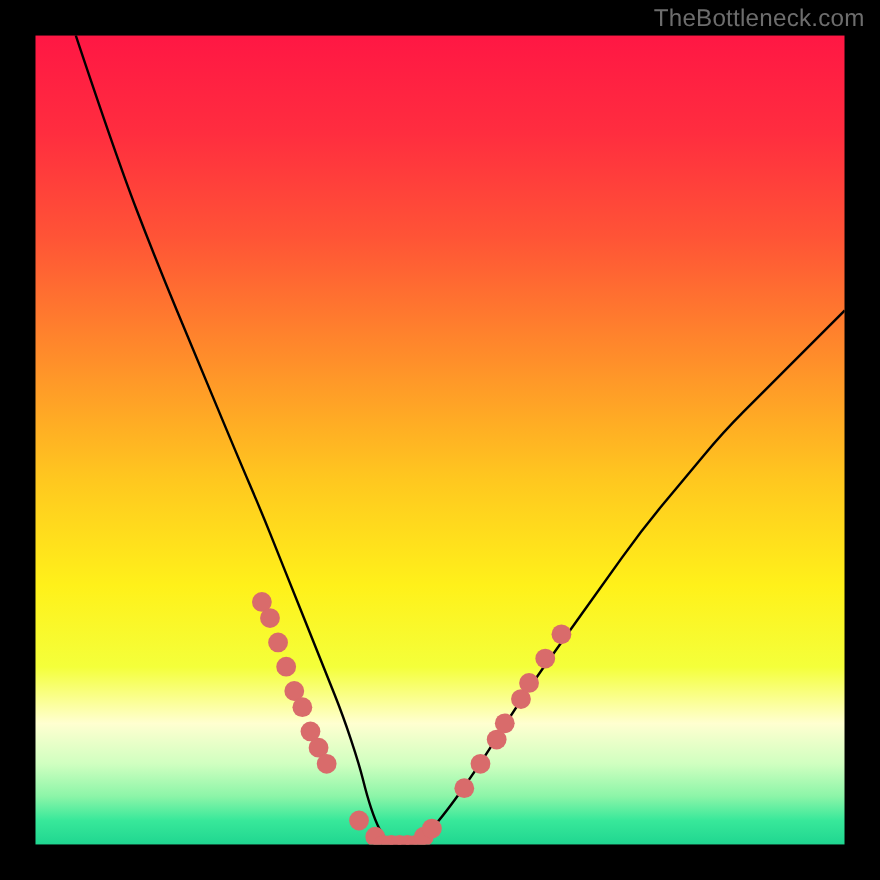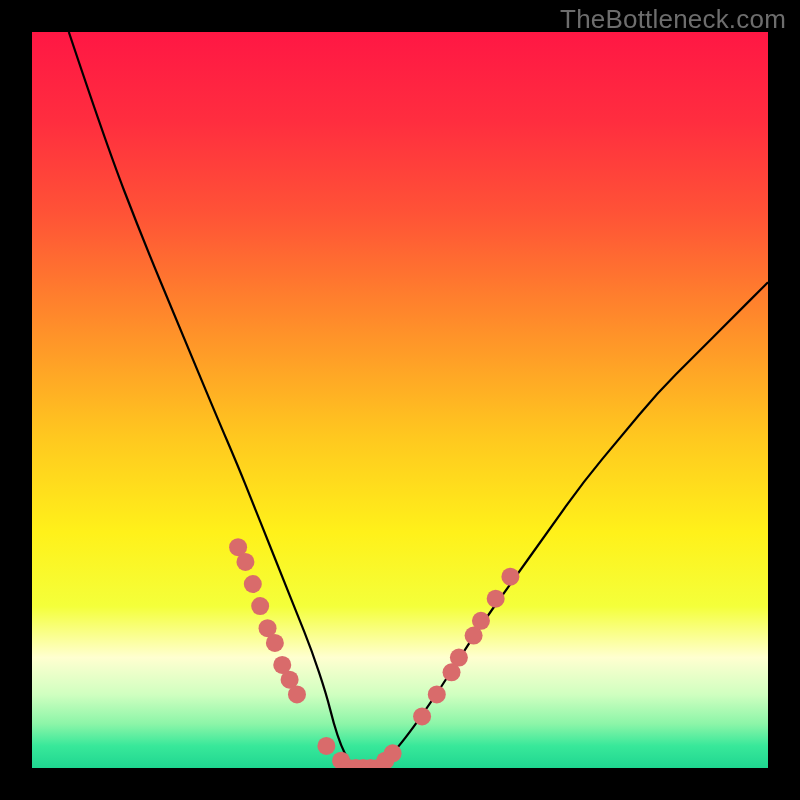--- a/index.html
+++ b/index.html
@@ -31,21 +31,21 @@
   .plot svg {
     width: 100%;
     height: 100%;
     display: block;
   }
   .watermark {
     position: absolute;
     top: 4px;
     right: 14px;
     color: #6d6d6d;
-    font-size: 26px;
+    font-size: 22px;
     font-weight: 500;
     letter-spacing: 0.2px;
   }
 </style>
 </head>
 <body>
 
 <div class="frame">
   <div class="watermark">TheBottleneck.com</div>
   <div class="plot">

